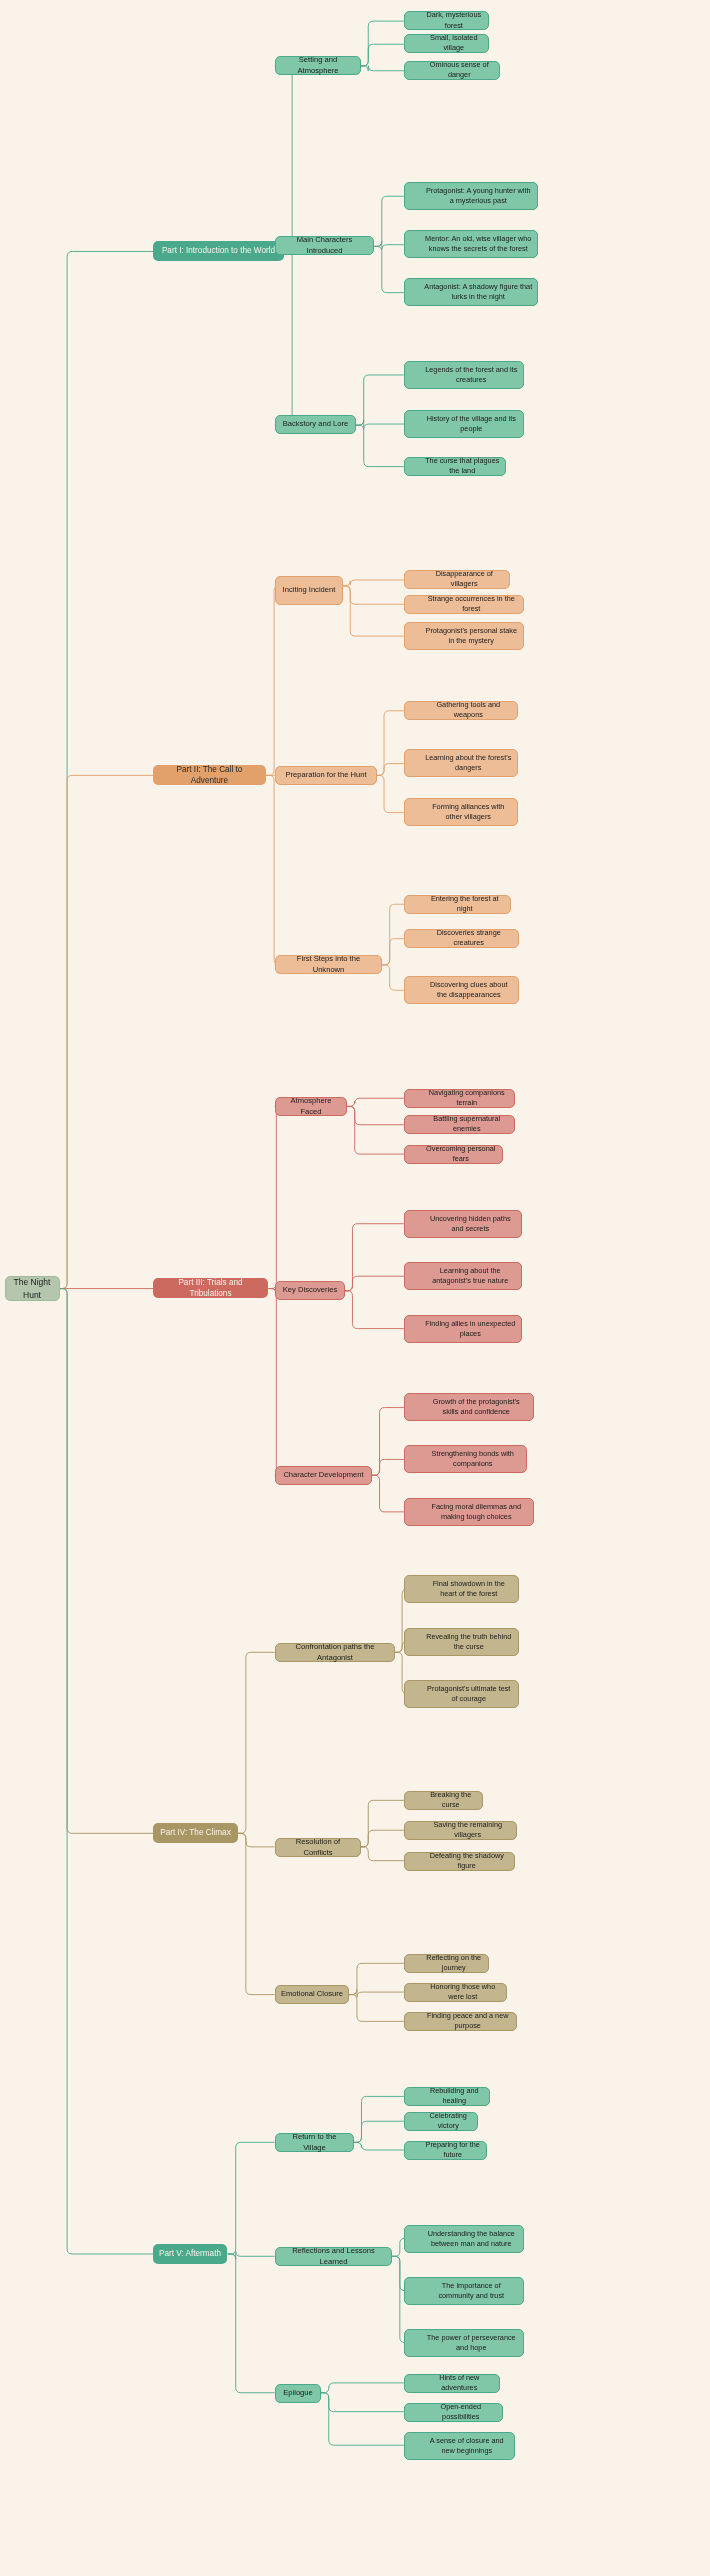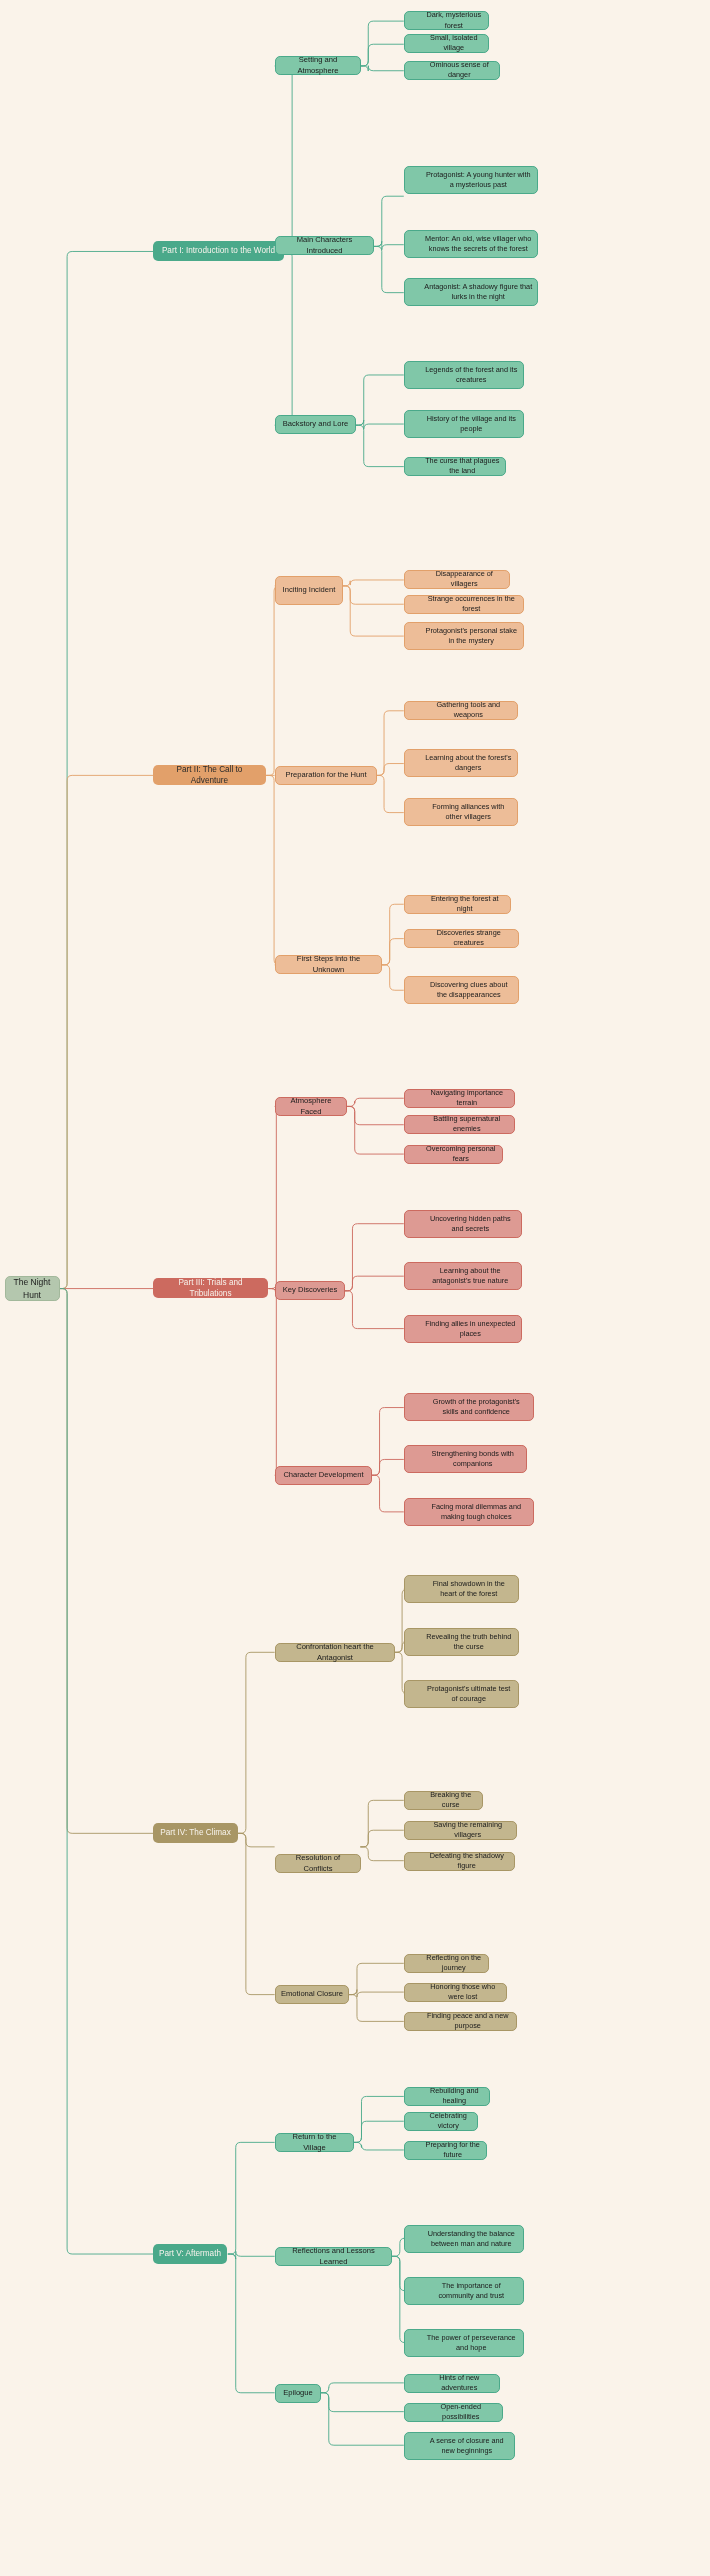--- a/index.html
+++ b/index.html
@@ -100,21 +100,21 @@
       <path d="M569,4242 L574,4242 Q583,4242 583,4251 L583,4326 Q583,4335 592,4335 L716,4335" fill="none" stroke="#4aa98a" stroke-width="1.6"></path>
     </svg>
   <div id="nodes">
       <div class="node lvl0" style="left: 4.5px; top: 1276px; width: 55px; min-height: 25px; height: 25px; background: rgb(180, 199, 174); border: 0.6px solid rgb(162, 184, 155);">The Night Hunt</div>
       <div class="node lvl1" style="left: 153px; top: 241px; width: 131px; min-height: 20.3px; height: 20.3px; background: rgb(74, 169, 138); color: rgb(247, 243, 236);">Part I: Introduction to the World</div>
       <div class="node lvl2" style="left: 275px; top: 56px; width: 86px; min-height: 19px; height: 19px; background: rgb(128, 199, 168); border: 0.6px solid rgb(74, 169, 138);">Setting and Atmosphere</div>
       <div class="node lvl3" style="left: 404px; top: 11.3px; width: 85px; min-height: 18.6px; height: 18.6px; background: rgb(128, 199, 168); border: 0.6px solid rgb(74, 169, 138);">Dark, mysterious forest</div>
       <div class="node lvl3" style="left: 404px; top: 34px; width: 85px; min-height: 18.6px; height: 18.6px; background: rgb(128, 199, 168); border: 0.6px solid rgb(74, 169, 138);">Small, isolated village</div>
       <div class="node lvl3" style="left: 404px; top: 61px; width: 96px; min-height: 18.6px; height: 18.6px; background: rgb(128, 199, 168); border: 0.6px solid rgb(74, 169, 138);">Ominous sense of danger</div>
       <div class="node lvl2" style="left: 275px; top: 236px; width: 99px; min-height: 19px; height: 19px; background: rgb(128, 199, 168); border: 0.6px solid rgb(74, 169, 138);">Main Characters Introduced</div>
-      <div class="node lvl3" style="left: 404px; top: 166px; width: 134px; min-height: 28px; height: 28px; background: rgb(128, 199, 168); border: 0.6px solid rgb(74, 169, 138);">Protagonist: A young hunter with a mysterious past</div>
+      <div class="node lvl3" style="left: 404px; top: 182px; width: 134px; min-height: 28px; height: 28px; background: rgb(128, 199, 168); border: 0.6px solid rgb(74, 169, 138);">Protagonist: A young hunter with a mysterious past</div>
       <div class="node lvl3" style="left: 404px; top: 230px; width: 134px; min-height: 28px; height: 28px; background: rgb(128, 199, 168); border: 0.6px solid rgb(74, 169, 138);">Mentor: An old, wise villager who knows the secrets of the forest</div>
       <div class="node lvl3" style="left: 404px; top: 278px; width: 134px; min-height: 28px; height: 28px; background: rgb(128, 199, 168); border: 0.6px solid rgb(74, 169, 138);">Antagonist: A shadowy figure that lurks in the night</div>
       <div class="node lvl2" style="left: 275px; top: 415px; width: 81px; min-height: 19px; height: 19px; background: rgb(128, 199, 168); border: 0.6px solid rgb(74, 169, 138);">Backstory and Lore</div>
       <div class="node lvl3" style="left: 404px; top: 361px; width: 120px; min-height: 28px; height: 28px; background: rgb(128, 199, 168); border: 0.6px solid rgb(74, 169, 138);">Legends of the forest and its creatures</div>
       <div class="node lvl3" style="left: 404px; top: 410px; width: 120px; min-height: 28px; height: 28px; background: rgb(128, 199, 168); border: 0.6px solid rgb(74, 169, 138);">History of the village and its people</div>
       <div class="node lvl3" style="left: 404px; top: 457px; width: 102px; min-height: 18.6px; height: 18.6px; background: rgb(128, 199, 168); border: 0.6px solid rgb(74, 169, 138);">The curse that plagues the land</div>
       <div class="node lvl1" style="left: 153px; top: 765px; width: 113px; min-height: 20.3px; height: 20.3px; background: rgb(226, 160, 106); color: rgb(42, 42, 42);">Part II: The Call to Adventure</div>
       <div class="node lvl2" style="left: 275px; top: 576px; width: 68px; min-height: 19px; height: 29px; background: rgb(237, 189, 152); border: 0.6px solid rgb(226, 160, 106);">Inciting Incident</div>
       <div class="node lvl3" style="left: 404px; top: 570px; width: 106px; min-height: 18.6px; height: 18.6px; background: rgb(237, 189, 152); border: 0.6px solid rgb(226, 160, 106);">Disappearance of villagers</div>
       <div class="node lvl3" style="left: 404px; top: 595px; width: 120px; min-height: 18.6px; height: 18.6px; background: rgb(237, 189, 152); border: 0.6px solid rgb(226, 160, 106);">Strange occurrences in the forest</div>
@@ -122,37 +122,37 @@
       <div class="node lvl2" style="left: 275px; top: 766px; width: 102px; min-height: 19px; height: 19px; background: rgb(237, 189, 152); border: 0.6px solid rgb(226, 160, 106);">Preparation for the Hunt</div>
       <div class="node lvl3" style="left: 404px; top: 701px; width: 114px; min-height: 18.6px; height: 18.6px; background: rgb(237, 189, 152); border: 0.6px solid rgb(226, 160, 106);">Gathering tools and weapons</div>
       <div class="node lvl3" style="left: 404px; top: 749px; width: 114px; min-height: 28px; height: 28px; background: rgb(237, 189, 152); border: 0.6px solid rgb(226, 160, 106);">Learning about the forest's dangers</div>
       <div class="node lvl3" style="left: 404px; top: 798px; width: 114px; min-height: 28px; height: 28px; background: rgb(237, 189, 152); border: 0.6px solid rgb(226, 160, 106);">Forming alliances with other villagers</div>
       <div class="node lvl2" style="left: 275px; top: 955px; width: 107px; min-height: 19px; height: 19px; background: rgb(237, 189, 152); border: 0.6px solid rgb(226, 160, 106);">First Steps into the Unknown</div>
       <div class="node lvl3" style="left: 404px; top: 895px; width: 107px; min-height: 18.6px; height: 18.6px; background: rgb(237, 189, 152); border: 0.6px solid rgb(226, 160, 106);">Entering the forest at night</div>
       <div class="node lvl3" style="left: 404px; top: 929px; width: 115px; min-height: 18.6px; height: 18.6px; background: rgb(237, 189, 152); border: 0.6px solid rgb(226, 160, 106);">Discoveries strange creatures</div>
       <div class="node lvl3" style="left: 404px; top: 976px; width: 115px; min-height: 28px; height: 28px; background: rgb(237, 189, 152); border: 0.6px solid rgb(226, 160, 106);">Discovering clues about the disappearances</div>
       <div class="node lvl1" style="left: 153px; top: 1278px; width: 115px; min-height: 20.3px; height: 20.3px; background: rgb(204, 106, 95); color: rgb(247, 243, 236);">Part III: Trials and Tribulations</div>
       <div class="node lvl2" style="left: 275px; top: 1097px; width: 72px; min-height: 19px; height: 19px; background: rgb(221, 154, 147); border: 0.6px solid rgb(204, 106, 95);">Atmosphere Faced</div>
-      <div class="node lvl3" style="left: 404px; top: 1089px; width: 111px; min-height: 18.6px; height: 18.6px; background: rgb(221, 154, 147); border: 0.6px solid rgb(204, 106, 95);">Navigating importance terrain</div>
+      <div class="node lvl3" style="left: 404px; top: 1089px; width: 111px; min-height: 18.6px; height: 18.6px; background: rgb(221, 154, 147); border: 0.6px solid rgb(204, 106, 95);">Navigating companions terrain</div>
       <div class="node lvl3" style="left: 404px; top: 1115px; width: 111px; min-height: 18.6px; height: 18.6px; background: rgb(221, 154, 147); border: 0.6px solid rgb(204, 106, 95);">Battling supernatural enemies</div>
       <div class="node lvl3" style="left: 404px; top: 1145px; width: 99px; min-height: 18.6px; height: 18.6px; background: rgb(221, 154, 147); border: 0.6px solid rgb(204, 106, 95);">Overcoming personal fears</div>
       <div class="node lvl2" style="left: 275px; top: 1281px; width: 70px; min-height: 19px; height: 19px; background: rgb(221, 154, 147); border: 0.6px solid rgb(204, 106, 95);">Key Discoveries</div>
       <div class="node lvl3" style="left: 404px; top: 1210px; width: 118px; min-height: 28px; height: 28px; background: rgb(221, 154, 147); border: 0.6px solid rgb(204, 106, 95);">Uncovering hidden paths and secrets</div>
       <div class="node lvl3" style="left: 404px; top: 1262px; width: 118px; min-height: 28px; height: 28px; background: rgb(221, 154, 147); border: 0.6px solid rgb(204, 106, 95);">Learning about the antagonist's true nature</div>
       <div class="node lvl3" style="left: 404px; top: 1315px; width: 118px; min-height: 28px; height: 28px; background: rgb(221, 154, 147); border: 0.6px solid rgb(204, 106, 95);">Finding allies in unexpected places</div>
       <div class="node lvl2" style="left: 275px; top: 1466px; width: 97px; min-height: 19px; height: 19px; background: rgb(221, 154, 147); border: 0.6px solid rgb(204, 106, 95);">Character Development</div>
       <div class="node lvl3" style="left: 404px; top: 1393px; width: 130px; min-height: 28px; height: 28px; background: rgb(221, 154, 147); border: 0.6px solid rgb(204, 106, 95);">Growth of the protagonist's skills and confidence</div>
       <div class="node lvl3" style="left: 404px; top: 1445px; width: 123px; min-height: 28px; height: 28px; background: rgb(221, 154, 147); border: 0.6px solid rgb(204, 106, 95);">Strengthening bonds with companions</div>
       <div class="node lvl3" style="left: 404px; top: 1498px; width: 130px; min-height: 28px; height: 28px; background: rgb(221, 154, 147); border: 0.6px solid rgb(204, 106, 95);">Facing moral dilemmas and making tough choices</div>
       <div class="node lvl1" style="left: 153px; top: 1823px; width: 85px; min-height: 20.3px; height: 20.3px; background: rgb(168, 150, 101); color: rgb(247, 243, 236);">Part IV: The Climax</div>
-      <div class="node lvl2" style="left: 275px; top: 1643px; width: 120px; min-height: 19px; height: 19px; background: rgb(195, 182, 142); border: 0.6px solid rgb(168, 150, 101);">Confrontation heart the Antagonist</div>
+      <div class="node lvl2" style="left: 275px; top: 1643px; width: 120px; min-height: 19px; height: 19px; background: rgb(195, 182, 142); border: 0.6px solid rgb(168, 150, 101);">Confrontation paths the Antagonist</div>
       <div class="node lvl3" style="left: 404px; top: 1575px; width: 115px; min-height: 28px; height: 28px; background: rgb(195, 182, 142); border: 0.6px solid rgb(168, 150, 101);">Final showdown in the heart of the forest</div>
       <div class="node lvl3" style="left: 404px; top: 1628px; width: 115px; min-height: 28px; height: 28px; background: rgb(195, 182, 142); border: 0.6px solid rgb(168, 150, 101);">Revealing the truth behind the curse</div>
       <div class="node lvl3" style="left: 404px; top: 1680px; width: 115px; min-height: 28px; height: 28px; background: rgb(195, 182, 142); border: 0.6px solid rgb(168, 150, 101);">Protagonist's ultimate test of courage</div>
-      <div class="node lvl2" style="left: 275px; top: 1838px; width: 86px; min-height: 19px; height: 19px; background: rgb(195, 182, 142); border: 0.6px solid rgb(168, 150, 101); margin-top: 16px;">Resolution of Conflicts</div>
+      <div class="node lvl2" style="left: 275px; top: 1838px; width: 86px; min-height: 19px; height: 19px; background: rgb(195, 182, 142); border: 0.6px solid rgb(168, 150, 101);">Resolution of Conflicts</div>
       <div class="node lvl3" style="left: 404px; top: 1791px; width: 79px; min-height: 18.6px; height: 18.6px; background: rgb(195, 182, 142); border: 0.6px solid rgb(168, 150, 101);">Breaking the curse</div>
       <div class="node lvl3" style="left: 404px; top: 1821px; width: 113px; min-height: 18.6px; height: 18.6px; background: rgb(195, 182, 142); border: 0.6px solid rgb(168, 150, 101);">Saving the remaining villagers</div>
       <div class="node lvl3" style="left: 404px; top: 1852px; width: 111px; min-height: 18.6px; height: 18.6px; background: rgb(195, 182, 142); border: 0.6px solid rgb(168, 150, 101);">Defeating the shadowy figure</div>
       <div class="node lvl2" style="left: 275px; top: 1985px; width: 74px; min-height: 19px; height: 19px; background: rgb(195, 182, 142); border: 0.6px solid rgb(168, 150, 101);">Emotional Closure</div>
       <div class="node lvl3" style="left: 404px; top: 1954px; width: 85px; min-height: 18.6px; height: 18.6px; background: rgb(195, 182, 142); border: 0.6px solid rgb(168, 150, 101);">Reflecting on the journey</div>
       <div class="node lvl3" style="left: 404px; top: 1983px; width: 103px; min-height: 18.6px; height: 18.6px; background: rgb(195, 182, 142); border: 0.6px solid rgb(168, 150, 101);">Honoring those who were lost</div>
       <div class="node lvl3" style="left: 404px; top: 2012px; width: 113px; min-height: 18.6px; height: 18.6px; background: rgb(195, 182, 142); border: 0.6px solid rgb(168, 150, 101);">Finding peace and a new purpose</div>
       <div class="node lvl1" style="left: 153px; top: 2244px; width: 74px; min-height: 20.3px; height: 20.3px; background: rgb(74, 169, 138); color: rgb(247, 243, 236);">Part V: Aftermath</div>
       <div class="node lvl2" style="left: 275px; top: 2133px; width: 79px; min-height: 19px; height: 19px; background: rgb(128, 199, 168); border: 0.6px solid rgb(74, 169, 138);">Return to the Village</div>
       <div class="node lvl3" style="left: 404px; top: 2087px; width: 86px; min-height: 18.6px; height: 18.6px; background: rgb(128, 199, 168); border: 0.6px solid rgb(74, 169, 138);">Rebuilding and healing</div>

